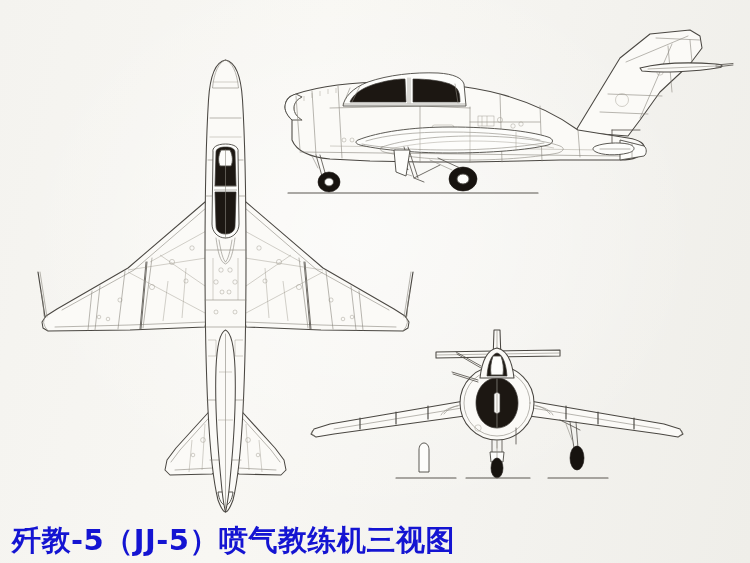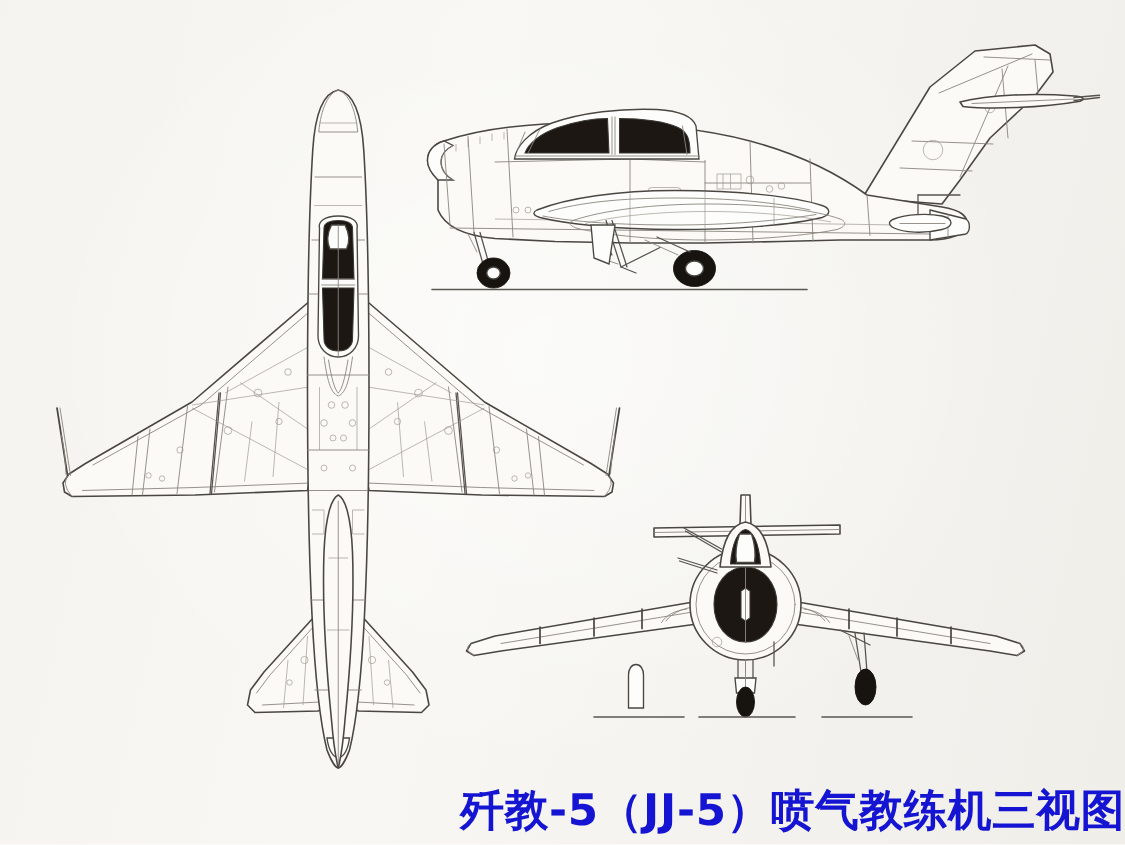--- a/index.html
+++ b/index.html
@@ -29,21 +29,21 @@
     inset: 0;
     width: 750px;
     height: 563px;
     display: block;
   }
   .caption-wrap {
     position: absolute;
     left: 12px;
     right: 0;
     bottom: 8px;
-    text-align: right;
+    text-align: left;
   }
   .caption-text {
     display: inline-block;
     font-family: "DejaVu Sans", "Liberation Sans", sans-serif;
     font-size: 29px;
     font-weight: 700;
     letter-spacing: 0.5px;
     color: #1414d2;
     line-height: 1;
     white-space: nowrap;

